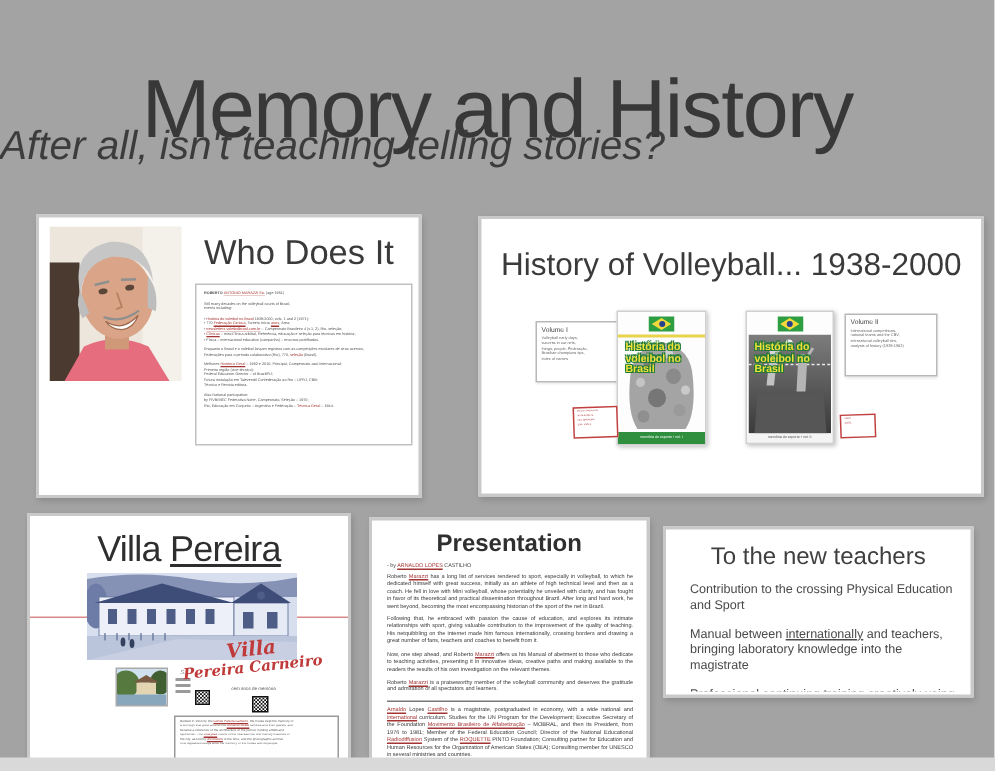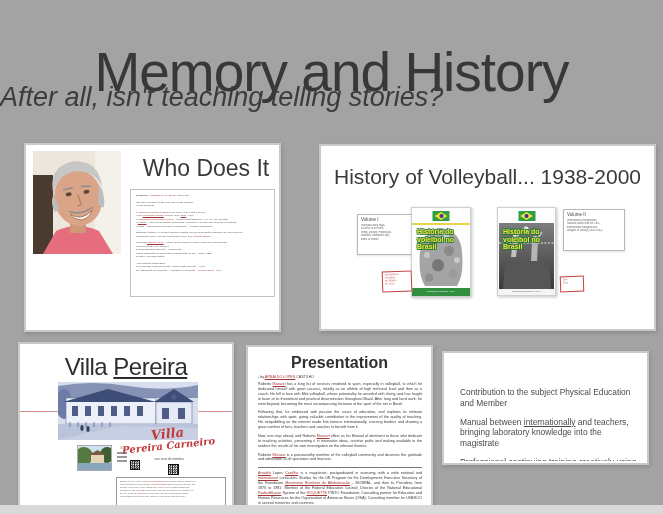--- a/index.html
+++ b/index.html
@@ -13,21 +13,21 @@
   
   .card{position:absolute;background:#fff;border:2px solid #c9c9c9;
         box-shadow:1px 2px 4px rgba(0,0,0,.15);}
   
   .lnk{color:#a53535;text-decoration:underline;}
   .u{text-decoration:underline;}
   .b{font-weight:bold;}
   
   .who{left:24px;top:143px;width:253px;height:185px;}
   .portrait{position:absolute;left:7px;top:6px;width:88px;height:103px;}
-  .who-title{position:absolute;left:110px;top:10px;width:140px;text-align:center;
+  .who-title{position:absolute;left:110px;top:10px;width:140px;
       font-size:23px;color:#3a3a3a;}
   .bio-box{position:absolute;left:104px;top:44px;width:133px;height:98px;
       border:1px solid #c0c0c0;padding:4px 5px;overflow:hidden;}
   .tiny-line{font-size:2.5px;line-height:1.35;color:#555;min-height:3.4px;white-space:nowrap;overflow:hidden;}
   
   .volley{left:319px;top:144px;width:333px;height:183px;}
   .volley-title{position:absolute;top:19px;left:0;right:0;text-align:center;
       font-size:21px;color:#3a3a3a;}
   .volbox{position:absolute;background:#fff;border:1px solid #b8b8b8;padding:2px 3px;overflow:hidden;
       box-shadow:0 1px 2px rgba(0,0,0,.12);}
@@ -321,21 +321,22 @@
     <div class="pres-body">
         <div class="pres-par"><span>Roberto </span><span class="lnk">Marazzi</span><span> has a long list of services rendered to sport, especially in volleyball, to which he dedicated himself with great success, initially as an athlete of high technical level and then as a coach. He fell in love with Mini volleyball, whose potentiality he unveiled with clarity, and has fought in favor of its theoretical and practical dissemination throughout Brazil. After long and hard work, he went beyond, becoming the most encompassing historian of the sport of the net in Brazil.</span></div>
         <div class="pres-par">Following that, he embraced with passion the cause of education, and explores its intimate relationships with sport, giving valuable contribution to the improvement of the quality of teaching. His netquibbling on the internet made him famous internationally, crossing borders and drawing a great number of fans, teachers and coaches to benefit from it.</div>
         <div class="pres-par"><span>Now, one step ahead, and Roberto </span><span class="lnk">Marazzi</span><span> offers us his Manual of abetment to those who dedicate to teaching activities, presenting it in innovative ideas, creative paths and making available to the readers the results of his own investigation on the relevant themes.</span></div>
         <div class="pres-par"><span>Roberto </span><span class="lnk">Marazzi</span><span> is a praiseworthy member of the volleyball community and deserves the gratitude and admiration of all spectators and learners.</span></div>
         <div class="pres-par"><span class="lnk">Arnaldo</span><span> Lopes </span><span class="lnk">Castilho</span><span> is a magistrate, postgraduated in economy, with a wide national and </span><span class="lnk">international</span><span> curriculum. Studies for the UN Program for the Development; Executive Secretary of the Foundation </span><span class="lnk">Movimento Brasileiro de Alfabetização</span><span> – MOBRAL, and then its President, from 1976 to 1981; Member of the Federal Education Council; Director of the National Educational </span><span class="lnk">Radiodiffusion</span><span> System of the </span><span class="lnk">ROQUETTE</span><span> PINTO Foundation; Consulting partner for Education and Human Resources for the Organization of American States (OEA); Consulting member for UNESCO in several ministries and countries.</span></div>
       </div>
   </section>
 
   <section class="card teach">
+    <div class="teach-title">To the new teachers</div>
     <div class="teach-body">
-        <div class="teach-par">Contribution to the subject Physical Education and Member</div>
+        <div class="teach-par">Contribution to the crossing Physical Education and Sport</div>
         <div class="teach-par"><span>Manual between </span><span class="u">internationally</span><span> and teachers, bringing laboratory knowledge into the magistrate</span></div>
         <div class="teach-par"><span>Professional continuing training creatively using </span></div>
       </div>
   </section>
 
   <div class="bottom-band"></div>
 </div>
 
 </body></html>

